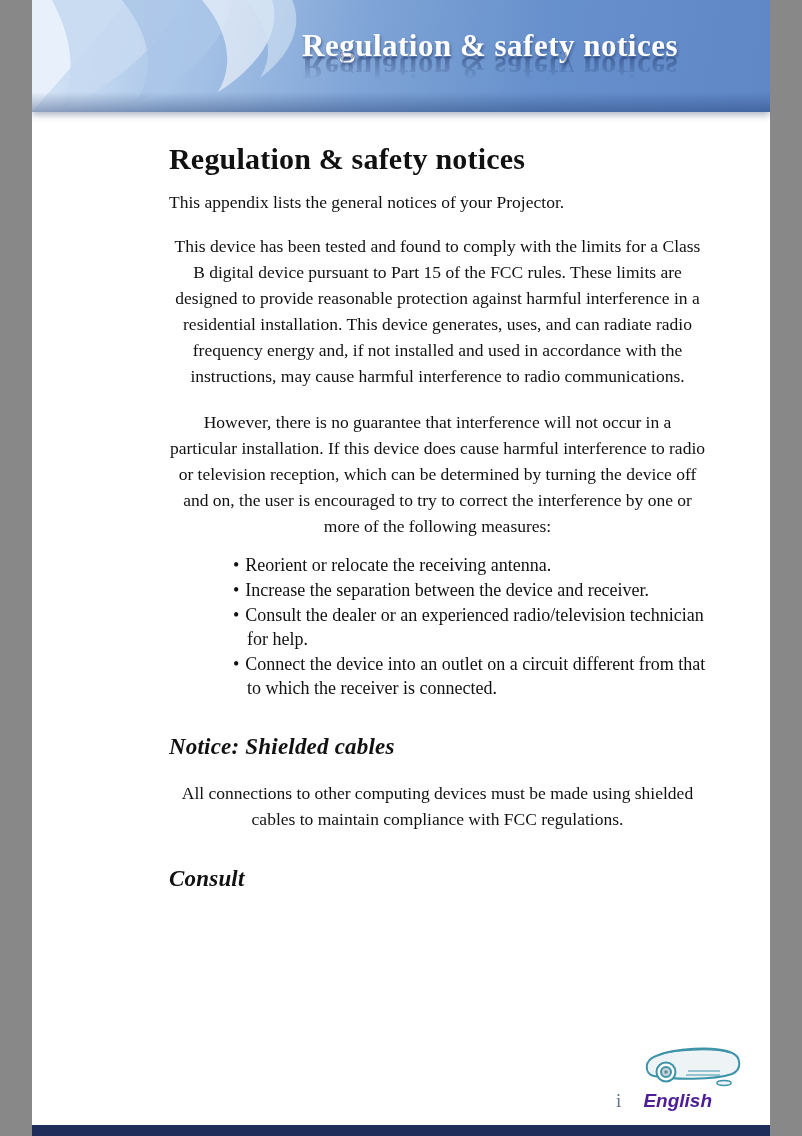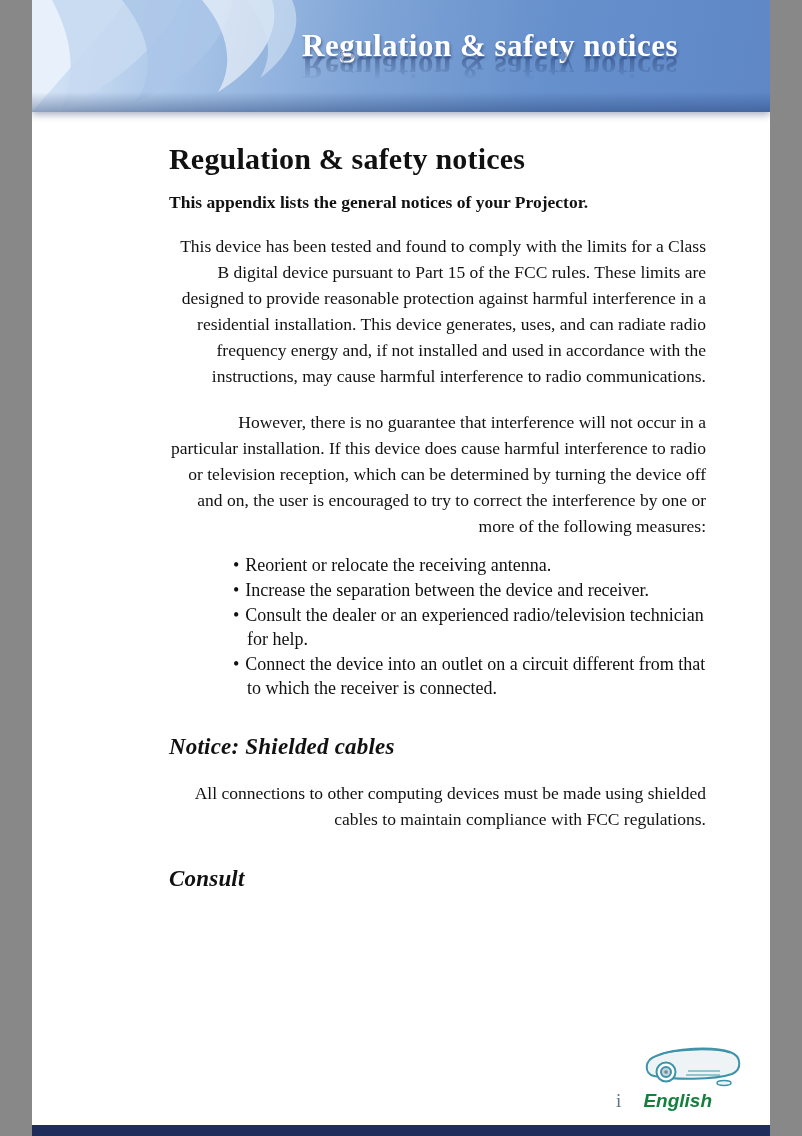--- a/index.html
+++ b/index.html
@@ -70,34 +70,33 @@
   }
   .doc-title {
     font-size: 30px;
     font-weight: bold;
     letter-spacing: 0.2px;
     margin-top: 8px;
   }
   .intro {
     font-size: 17.5px;
     margin-top: 16px;
-    font-weight: bold;
   }
   .section-heading {
     font-size: 23px;
     font-weight: bold;
     font-style: italic;
     margin-top: 34px;
     letter-spacing: 0.2px;
   }
   .para {
     font-size: 17.5px;
     line-height: 26px;
     margin-top: 20px;
-    text-align: right;
+    text-align: center;
   }
   .bullet-list {
     list-style: none;
     margin-top: 14px;
     padding-left: 64px;
   }
   .bullet-list li {
     font-size: 18px;
     line-height: 24px;
     padding-left: 14px;
@@ -128,21 +127,21 @@
   .page-number {
     font-family: "Liberation Serif", serif;
     font-size: 19px;
     color: #5f7486;
   }
   .language-label {
     font-family: "Liberation Sans", sans-serif;
     font-size: 19px;
     font-weight: bold;
     font-style: italic;
-    color: #15803d;
+    color: #4c1d95;
   }
   .bottom-bar {
     position: absolute;
     left: 0; right: 0; bottom: 0;
     height: 11px;
     background: #1e2d5a;
   }
 </style>
 </head>
 <body>

